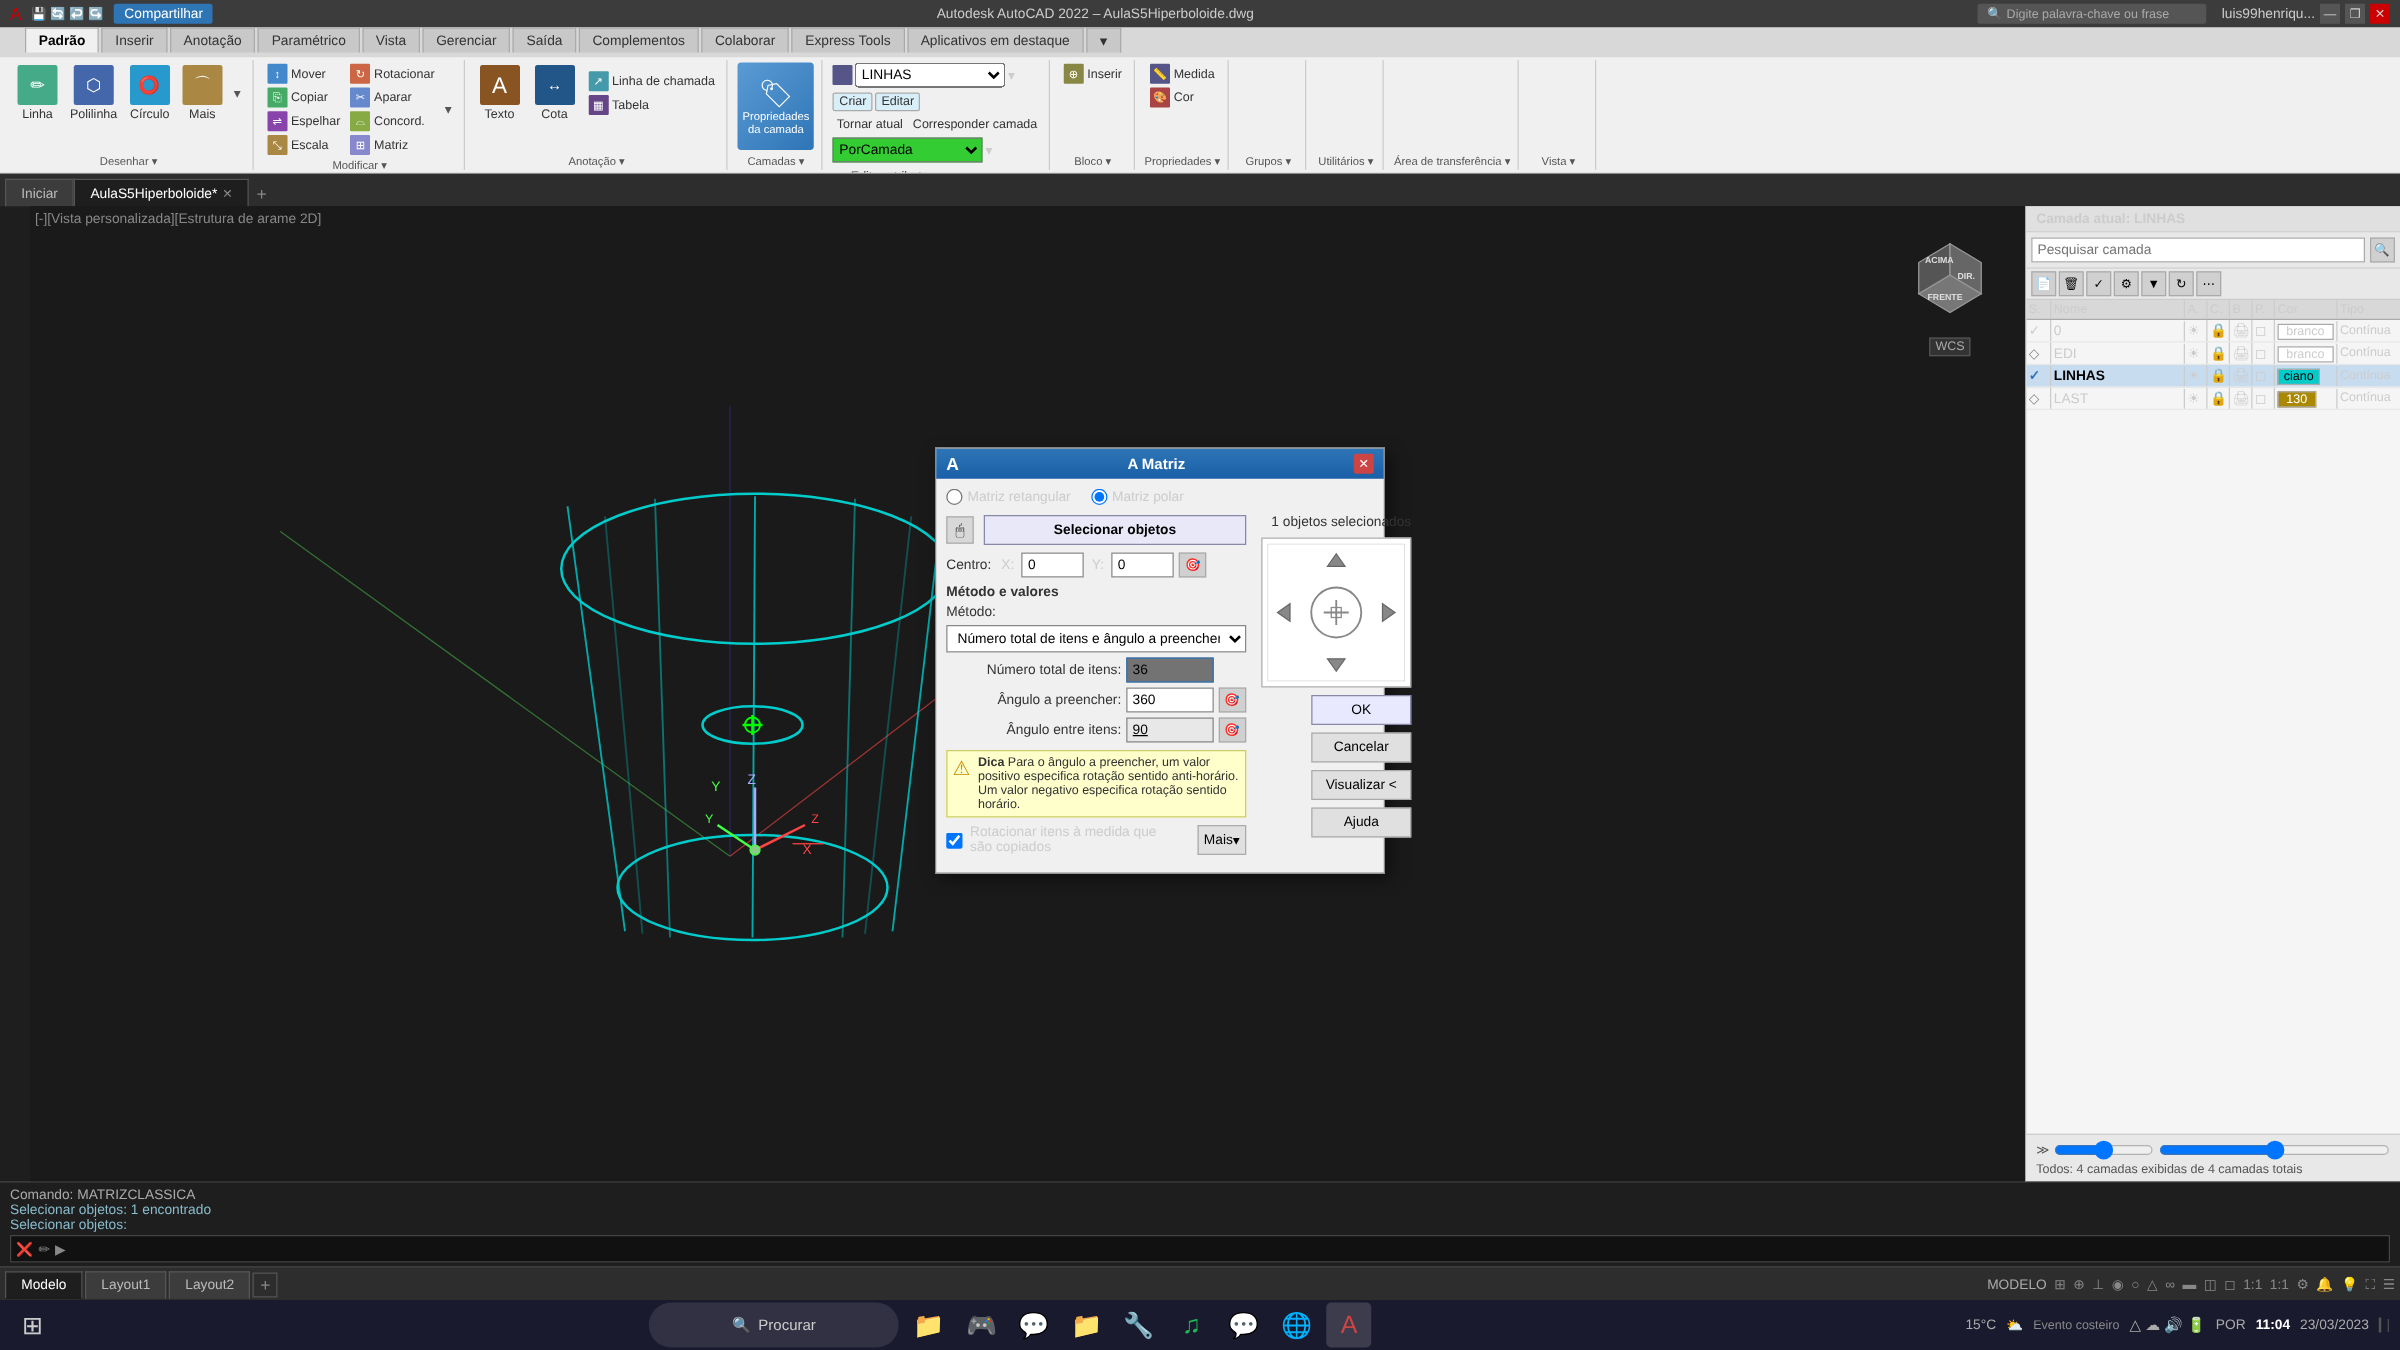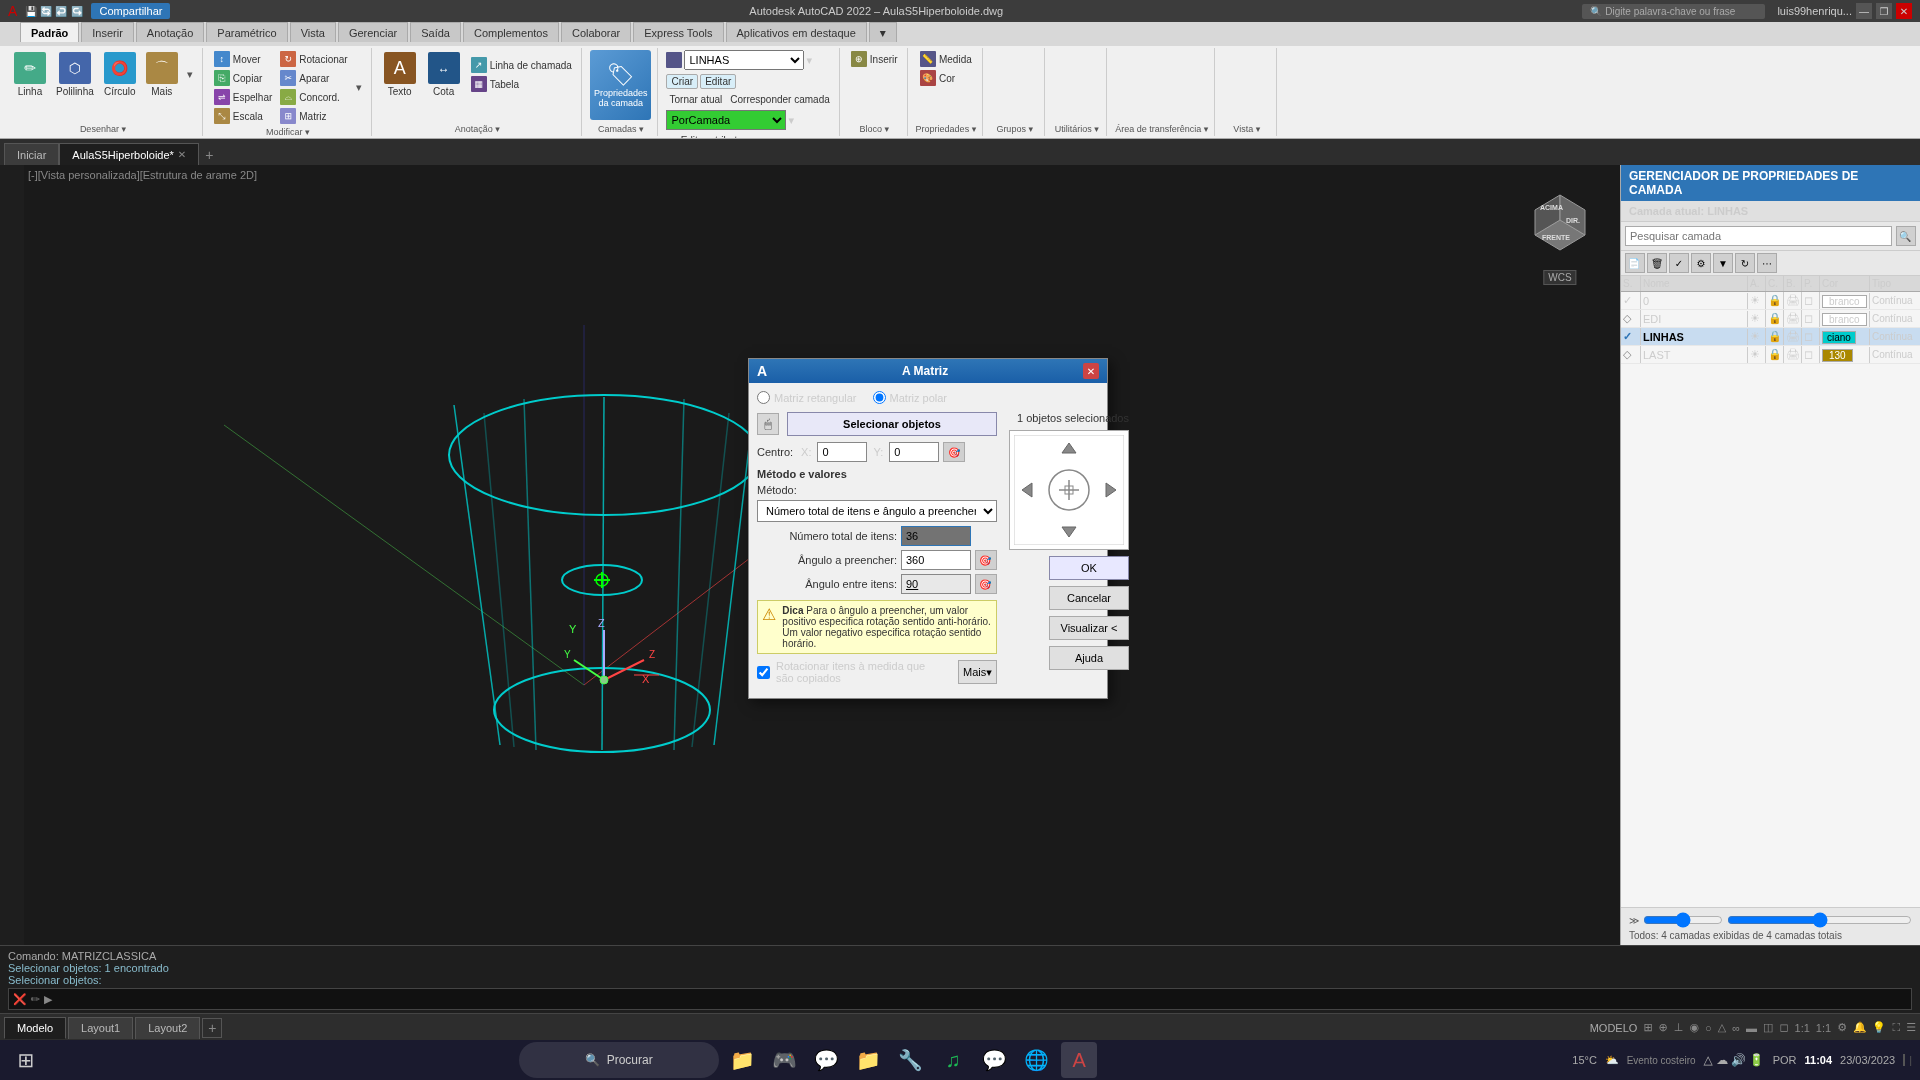--- a/index.html
+++ b/index.html
@@ -782,21 +782,20 @@
         <polygon points="65,50 65,25 40,10 40,35" fill="#666" stroke="#999" stroke-width="1"></polygon>
         <text x="22" y="55" fill="#ddd" font-size="7" font-weight="bold">FRENTE</text>
         <text x="20" y="25" fill="#ddd" font-size="7" font-weight="bold">ACIMA</text>
         <text x="46" y="38" fill="#ddd" font-size="7" font-weight="bold">DIR.</text>
       </svg>
       <div id="wcs-label">WCS</div>
     </div>
   </div>
 
   <div id="props-panel">
-    <div id="props-title">GERENCIADOR DE PROPRIEDADES DE CAMADA</div>
     <div style="display:flex; align-items:center; justify-content:space-between; padding:4px 8px; background:#e0e0e0; border-bottom:1px solid #ccc;">
       <span style="font-size:11px; font-weight:bold;">Camada atual: LINHAS</span>
     </div>
     <div id="props-search">
       <input type="text" style="flex: 1 1 0%; height: 20px; border: 1px solid rgb(170, 170, 170); font-size: 11px; padding: 1px 4px;" placeholder="Pesquisar camada">
       <button class="props-tool-btn">🔍</button>
     </div>
     <div id="props-toolbar">
       <button class="props-tool-btn">📄</button>
       <button class="props-tool-btn">🗑</button>

